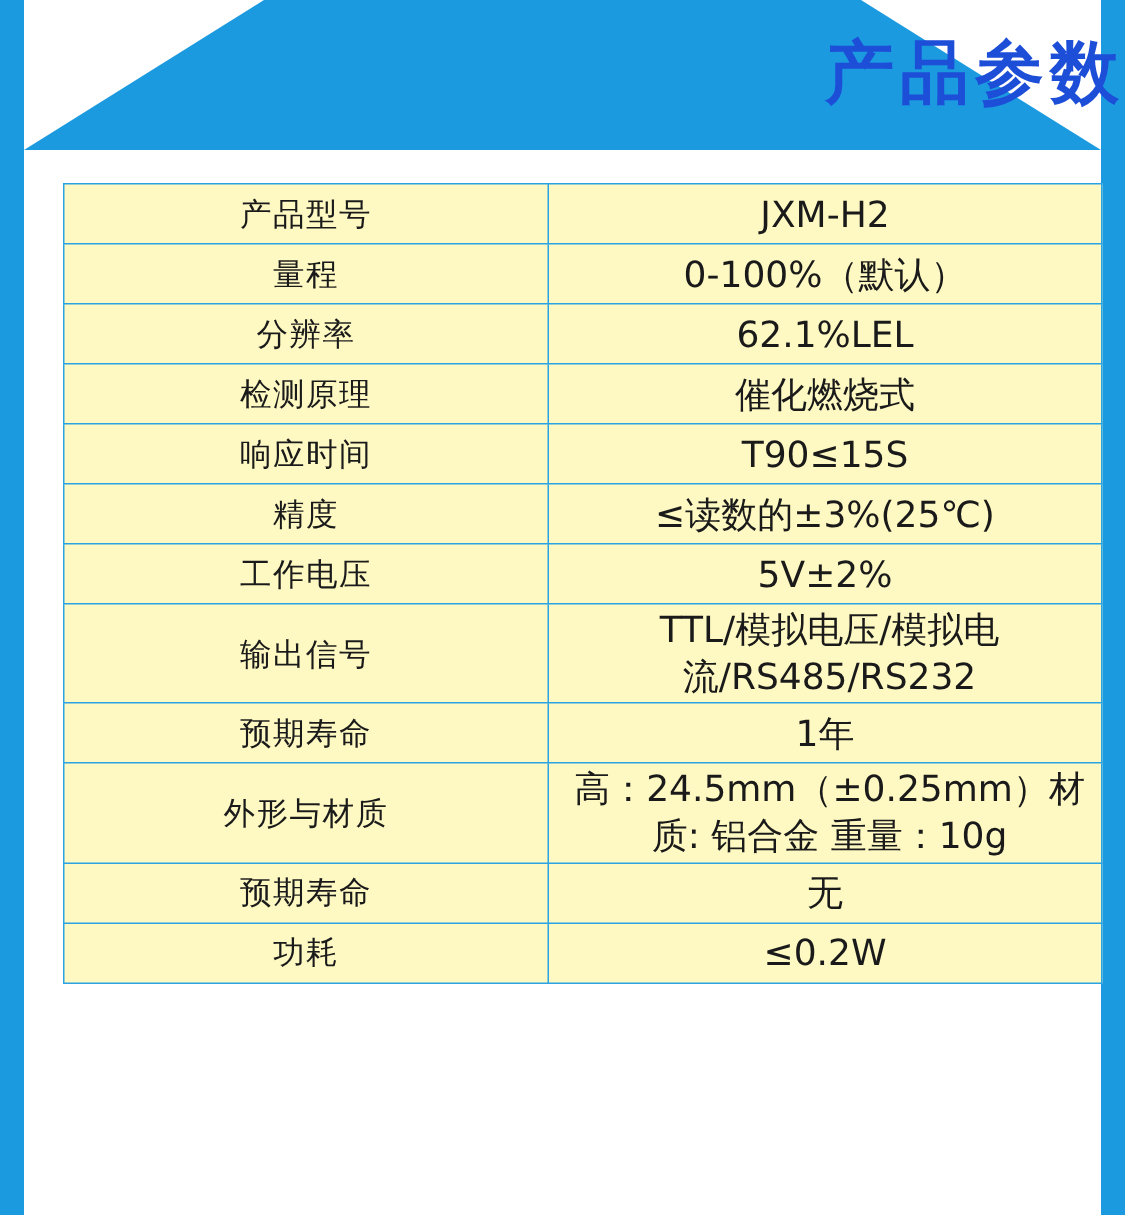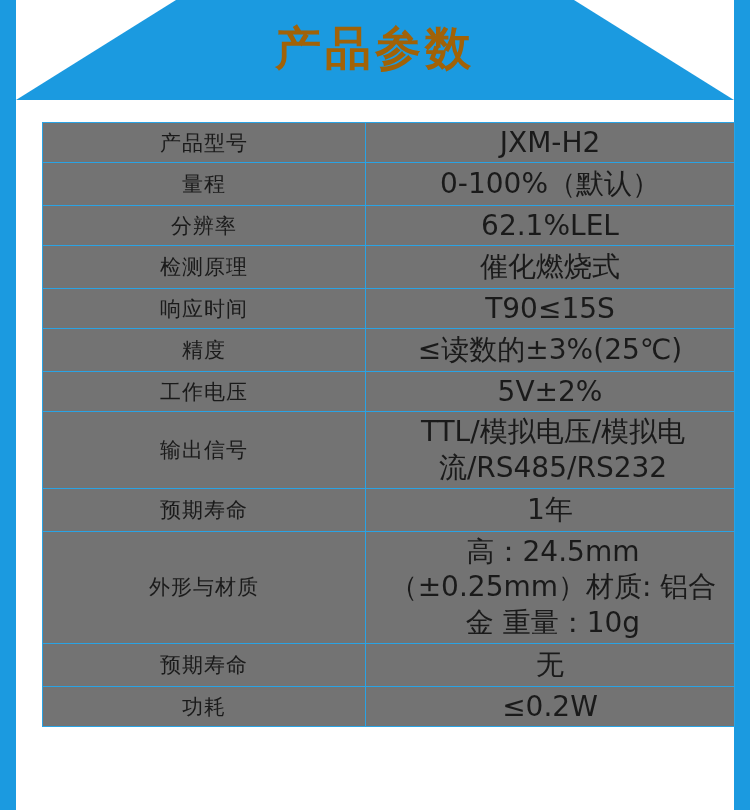--- a/index.html
+++ b/index.html
@@ -62,58 +62,58 @@
     right: 16px;
     clip-path: polygon(160px 0, 160px 100px, 0 0);
   }
   .banner-title {
     position: absolute;
     top: 0;
     left: 0;
     width: 750px;
     height: 114px;
     line-height: 96px;
-    text-align: center;
-    color: #a16207;
+    text-align: right;
+    color: #1d4ed8;
     font-size: 46px;
     font-weight: bold;
     letter-spacing: 4px;
     font-family: "DejaVu Sans", "Liberation Sans", sans-serif;
   }
 
   
   .spec-table {
     position: absolute;
     left: 42px;
     top: 122px;
     width: 666px;
     border-collapse: collapse;
     table-layout: fixed;
-    background: #737373;
+    background: #fef9c3;
   }
   .spec-table tr {
     height: 40px;
   }
   .spec-table td {
     border: 1px solid #2aa3e4;
     padding: 2px 6px;
     font-size: 21px;
     color: #1a1a1a;
     font-family: "DejaVu Sans", "Liberation Sans", sans-serif;
     vertical-align: middle;
   }
   .spec-table td.label {
     width: 310px;
     text-align: center;
     letter-spacing: 1px;
   }
   .spec-table td.value {
     width: 356px;
     text-align: center;
-    font-size: 28px;
+    font-size: 24px;
   }
   .spec-table td.value.left {
     text-align: center;
     padding-left: 12px;
     line-height: 1.28;
   }
   .spec-table tr.tall {
     height: 62px;
   }
   .spec-table tr.tall2 {

